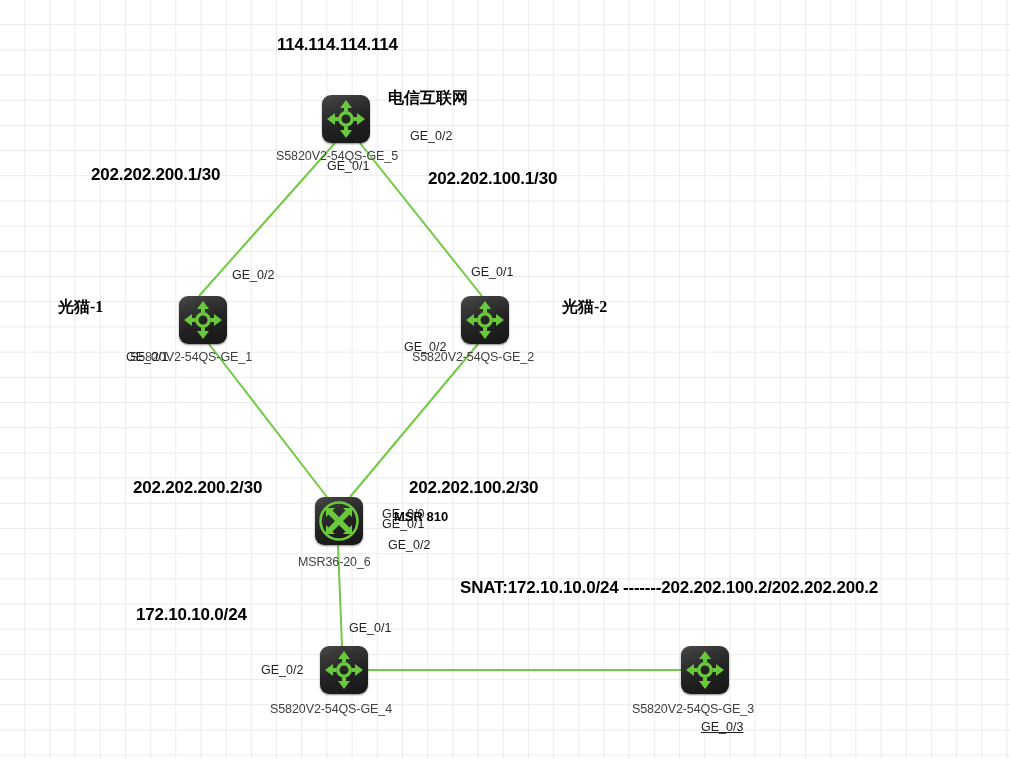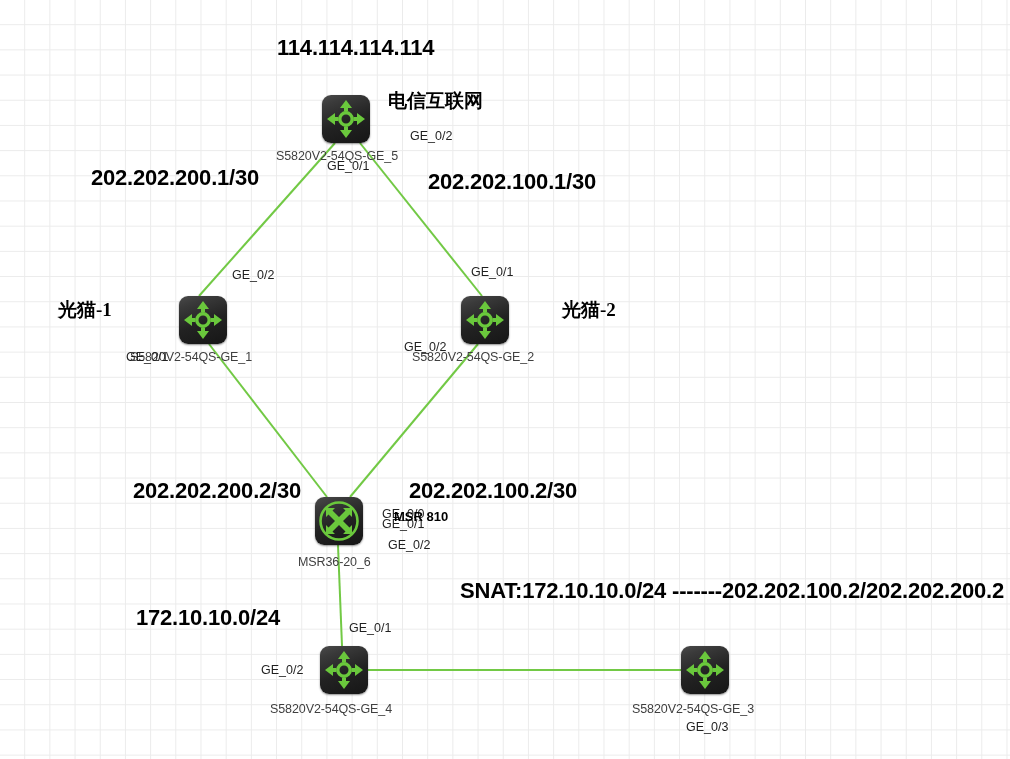--- a/index.html
+++ b/index.html
@@ -45,30 +45,30 @@
     position:absolute;
     font-family:"Liberation Sans", sans-serif;
     font-size:12.5px;
     font-weight:normal;
     color:#1f1f1f;
     white-space:nowrap;
   }
   .annot{
     position:absolute;
     font-family:"Liberation Sans", sans-serif;
-    font-size:22px;
+    font-size:17px;
     font-weight:bold;
     color:#000000;
     white-space:nowrap;
     letter-spacing:-0.2px;
   }
   .cnlabel{
     position:absolute;
     font-family:"Liberation Serif", serif;
-    font-size:19px;
+    font-size:16px;
     font-weight:bold;
     color:#000000;
     white-space:nowrap;
   }
   .devlabel{
     position:absolute;
     font-family:"Liberation Sans", sans-serif;
     font-size:13px;
     font-weight:bold;
     color:#000000;
@@ -153,21 +153,21 @@
       <div class="iflabel" style="left: 327px; top: 159px;">GE_0/1</div>
       <div class="iflabel" style="left: 232px; top: 268px;">GE_0/2</div>
       <div class="iflabel" style="left: 471px; top: 265px;">GE_0/1</div>
       <div class="iflabel" style="left: 126px; top: 350px;">GE_0/1</div>
       <div class="iflabel" style="left: 404px; top: 340px;">GE_0/2</div>
       <div class="iflabel" style="left: 382px; top: 507px;">GE_0/0</div>
       <div class="iflabel" style="left: 382px; top: 517px;">GE_0/1</div>
       <div class="iflabel" style="left: 388px; top: 538px;">GE_0/2</div>
       <div class="iflabel" style="left: 349px; top: 621px;">GE_0/1</div>
       <div class="iflabel" style="left: 261px; top: 663px;">GE_0/2</div>
-      <div class="iflabel" style="left: 686px; top: 720px;">GE_0/3</div>
+      <div class="iflabel" style="left: 701px; top: 720px; text-decoration: underline;">GE_0/3</div>
       <div class="annot" style="left: 277px; top: 35px;">114.114.114.114</div>
       <div class="annot" style="left: 91px; top: 165px;">202.202.200.1/30</div>
       <div class="annot" style="left: 428px; top: 169px;">202.202.100.1/30</div>
       <div class="annot" style="left: 133px; top: 478px;">202.202.200.2/30</div>
       <div class="annot" style="left: 409px; top: 478px;">202.202.100.2/30</div>
       <div class="annot" style="left: 460px; top: 578px;">SNAT:172.10.10.0/24 -------202.202.100.2/202.202.200.2</div>
       <div class="annot" style="left: 136px; top: 605px;">172.10.10.0/24</div>
       <div class="cnlabel" style="left: 388px; top: 88px;">电信互联网</div>
       <div class="cnlabel" style="left: 58px; top: 297px;">光猫-1</div>
       <div class="cnlabel" style="left: 562px; top: 297px;">光猫-2</div>

